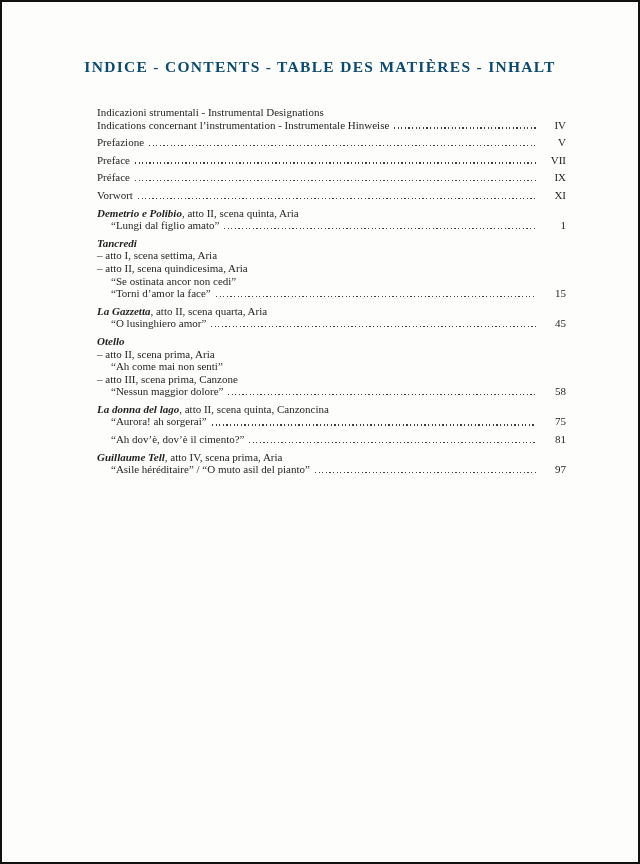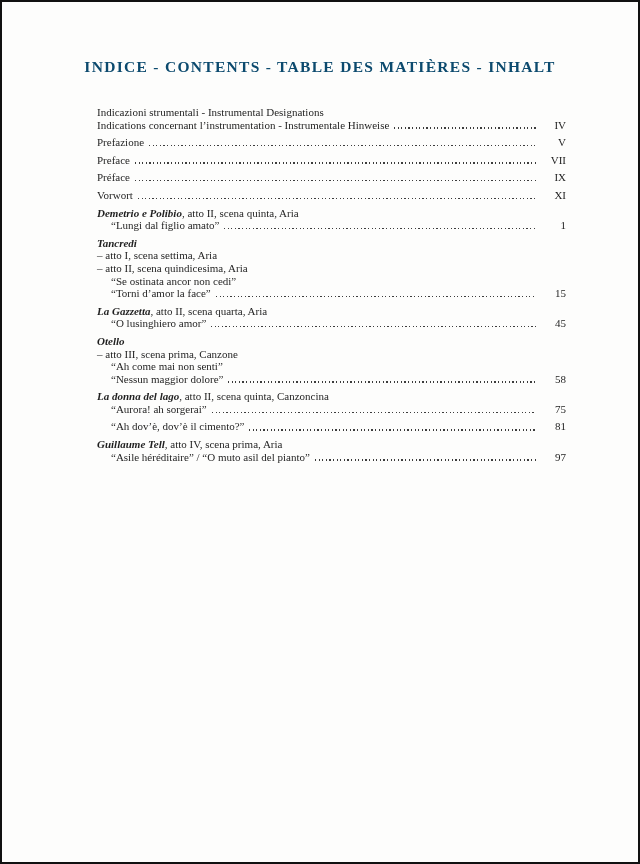--- a/index.html
+++ b/index.html
@@ -133,24 +133,27 @@
           <span class="text"><span>“O lusinghiero amor”</span></span>
           <span class="leader"></span>
           <span class="pagenum">45</span>
         </div>
       </div>
       <div class="entry">
         <div class="line">
           <span class="text"><span class="b">Otello</span></span>
         </div>
         <div class="line">
-          <span class="text"><span>– atto III, scena prima, Canzone</span></span>
+          <span class="text"><span>– atto II, scena prima, Aria</span></span>
         </div>
         <div class="line indent">
           <span class="text"><span>“Ah come mai non senti”</span></span>
+        </div>
+        <div class="line">
+          <span class="text"><span>– atto III, scena prima, Canzone</span></span>
         </div>
         <div class="line indent">
           <span class="text"><span>“Nessun maggior dolore”</span></span>
           <span class="leader"></span>
           <span class="pagenum">58</span>
         </div>
       </div>
       <div class="entry">
         <div class="line">
           <span class="text"><span class="b">La donna del lago</span><span>, atto II, scena quinta, Canzoncina</span></span>

